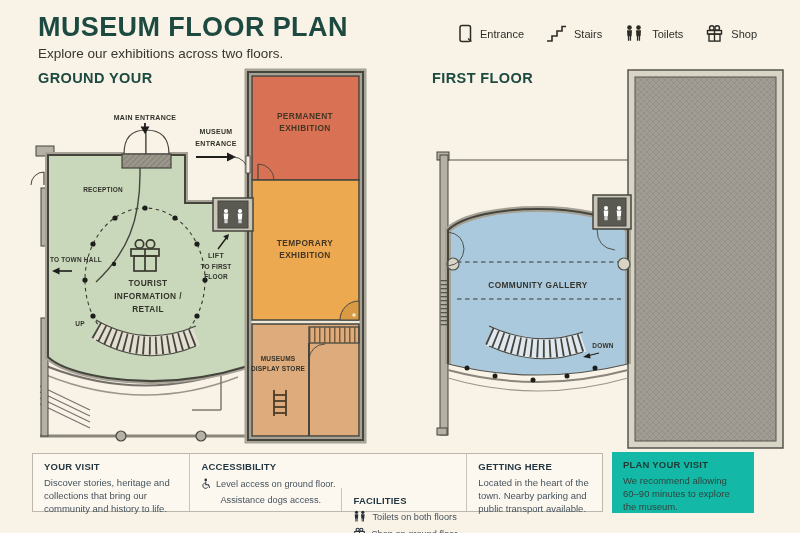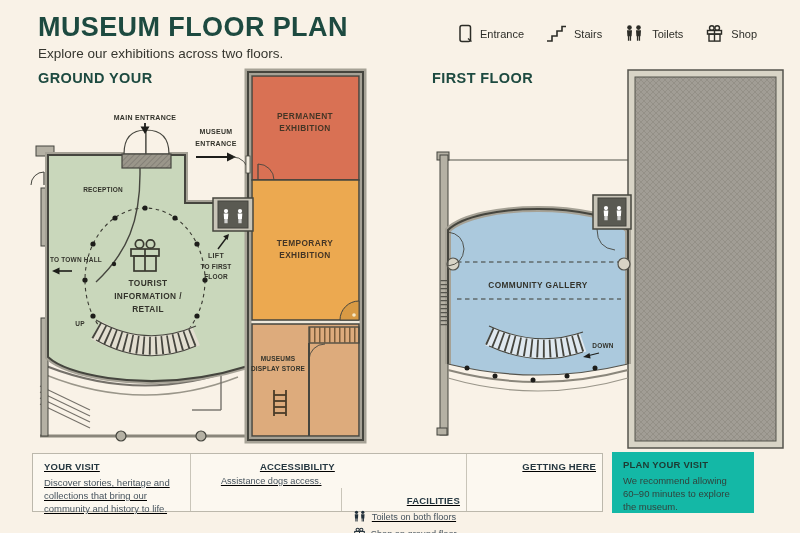--- a/index.html
+++ b/index.html
@@ -8,23 +8,23 @@
   .abs{position:absolute;}
   .page-title{left:38px;top:12px;font-size:27px;font-weight:800;color:#1d4a40;letter-spacing:.4px;}
   .page-subtitle{left:38px;top:46px;font-size:13.5px;color:#36362f;}
   .floor-heading{font-size:14.5px;font-weight:800;color:#1d4a40;letter-spacing:.4px;}
   
   .legend{left:458px;top:24px;display:flex;align-items:center;gap:22px;}
   .legend-item{display:flex;align-items:center;gap:7px;}
   .legend-item span.lbl{font-size:11px;color:#2e2e29;}
   
   .info-bar{left:32px;top:453px;width:571px;height:59px;background:#fcf8f0;
-            border:1px solid #bcb8ac;display:flex;box-sizing:border-box;text-decoration:underline;}
+            border:1px solid #bcb8ac;display:flex;box-sizing:border-box;}
   .info-section{box-sizing:border-box;padding:7px 6px 5px 11px;}
-  .info-section + .info-section{border-left:1px solid #c9c5b9;text-align:right;}
+  .info-section + .info-section{border-left:1px solid #c9c5b9;}
   .sec-your{width:158px;}
   .sec-access{width:152px;}
   .sec-fac{width:126px;margin-top:34px;}
   .sec-get{width:137px;}
   .info-heading{font-size:9.5px;font-weight:bold;color:#253740;letter-spacing:.2px;margin-bottom:4px;}
   .info-body{font-size:9.5px;color:#46535d;line-height:1.38;}
   .icon-row{display:flex;align-items:center;gap:5px;margin-bottom:4px;}
   .icon-row .txt{font-size:9.2px;color:#46535d;white-space:nowrap;}
   .plan-panel{left:612px;top:452px;width:142px;height:61px;background:#14b8a6;
               box-sizing:border-box;padding:7px 9px 5px 11px;}
@@ -343,20 +343,28 @@
     </g>
   </svg>
 
   <div class="abs info-bar">
     <div class="info-section sec-your">
       <div class="info-heading">YOUR VISIT</div>
       <div class="info-body">Discover stories, heritage and collections that bring our community and history to life.</div>
     </div>
     <div class="info-section sec-access">
       <div class="info-heading">ACCESSIBILITY</div>
+      <div class="icon-row">
+        <svg width="14" height="15" viewBox="0 0 14 15">
+          <circle cx="7" cy="2.2" r="1.9" fill="#22303a"></circle>
+          <path d="M7,4.5 L7,9.3 L11,9.3 L12.8,13.8" fill="none" stroke="#22303a" stroke-width="1.5"></path>
+          <path d="M9.8,13.2 A4,4 0 1 1 5.6,6.8" fill="none" stroke="#22303a" stroke-width="1.4"></path>
+        </svg>
+        <span class="txt">Level access on ground floor.</span>
+      </div>
       <div class="icon-row" style="padding-left:19px;">
         <span class="txt">Assistance dogs access.</span>
       </div>
     </div>
     <div class="info-section sec-fac">
       <div class="info-heading">FACILITIES</div>
       <div class="icon-row">
         <svg width="14" height="13" viewBox="0 0 20 17">
           <g fill="#22303a" transform="translate(5,8)">
             <circle cx="0" cy="-5.4" r="2.3"></circle>
@@ -377,20 +385,21 @@
             <line x1="9.5" y1="6.5" x2="9.5" y2="17.1"></line>
             <circle cx="6.8" cy="4" r="2.3"></circle>
             <circle cx="12.2" cy="4" r="2.3"></circle>
           </g>
         </svg>
         <span class="txt">Shop on ground floor</span>
       </div>
     </div>
     <div class="info-section sec-get">
       <div class="info-heading">GETTING HERE</div>
+      <div class="info-body">Located in the heart of the town. Nearby parking and public transport available.</div>
     </div>
   </div>
 
   <div class="abs plan-panel">
     <div class="info-heading">PLAN YOUR VISIT</div>
     <div class="info-body">We recommend allowing 60–90 minutes to explore the museum.</div>
   </div>
 
 </div>
 

